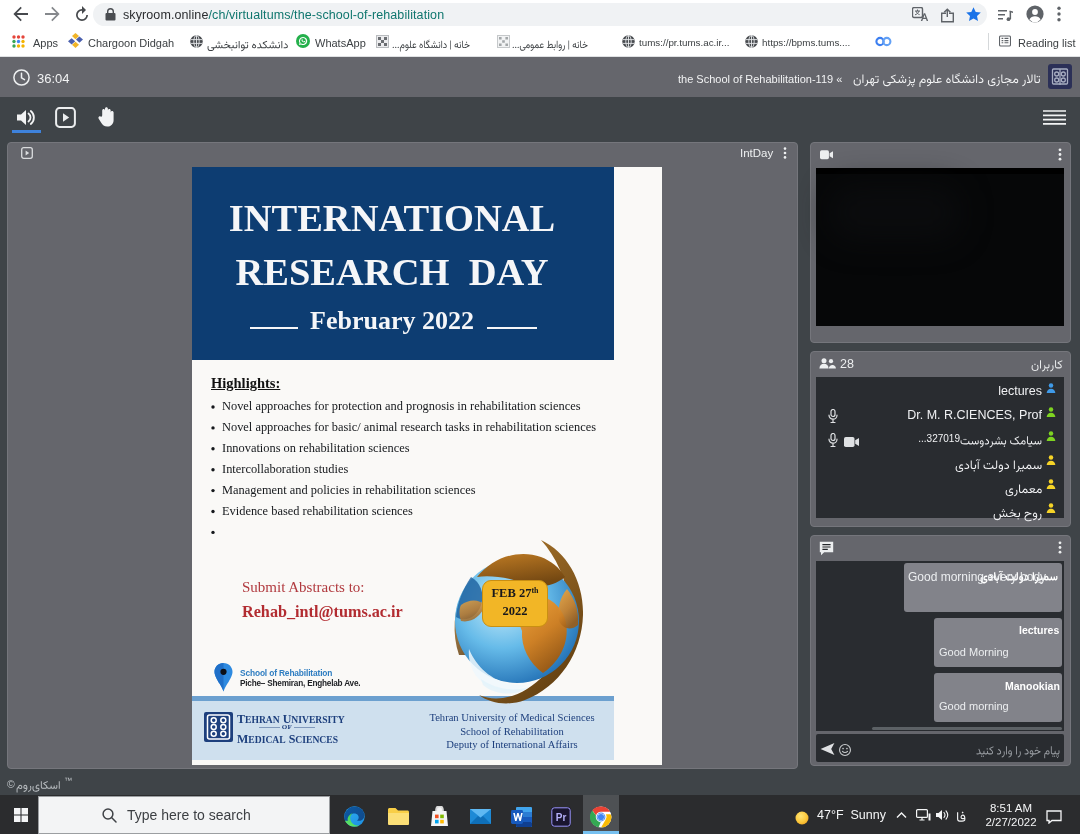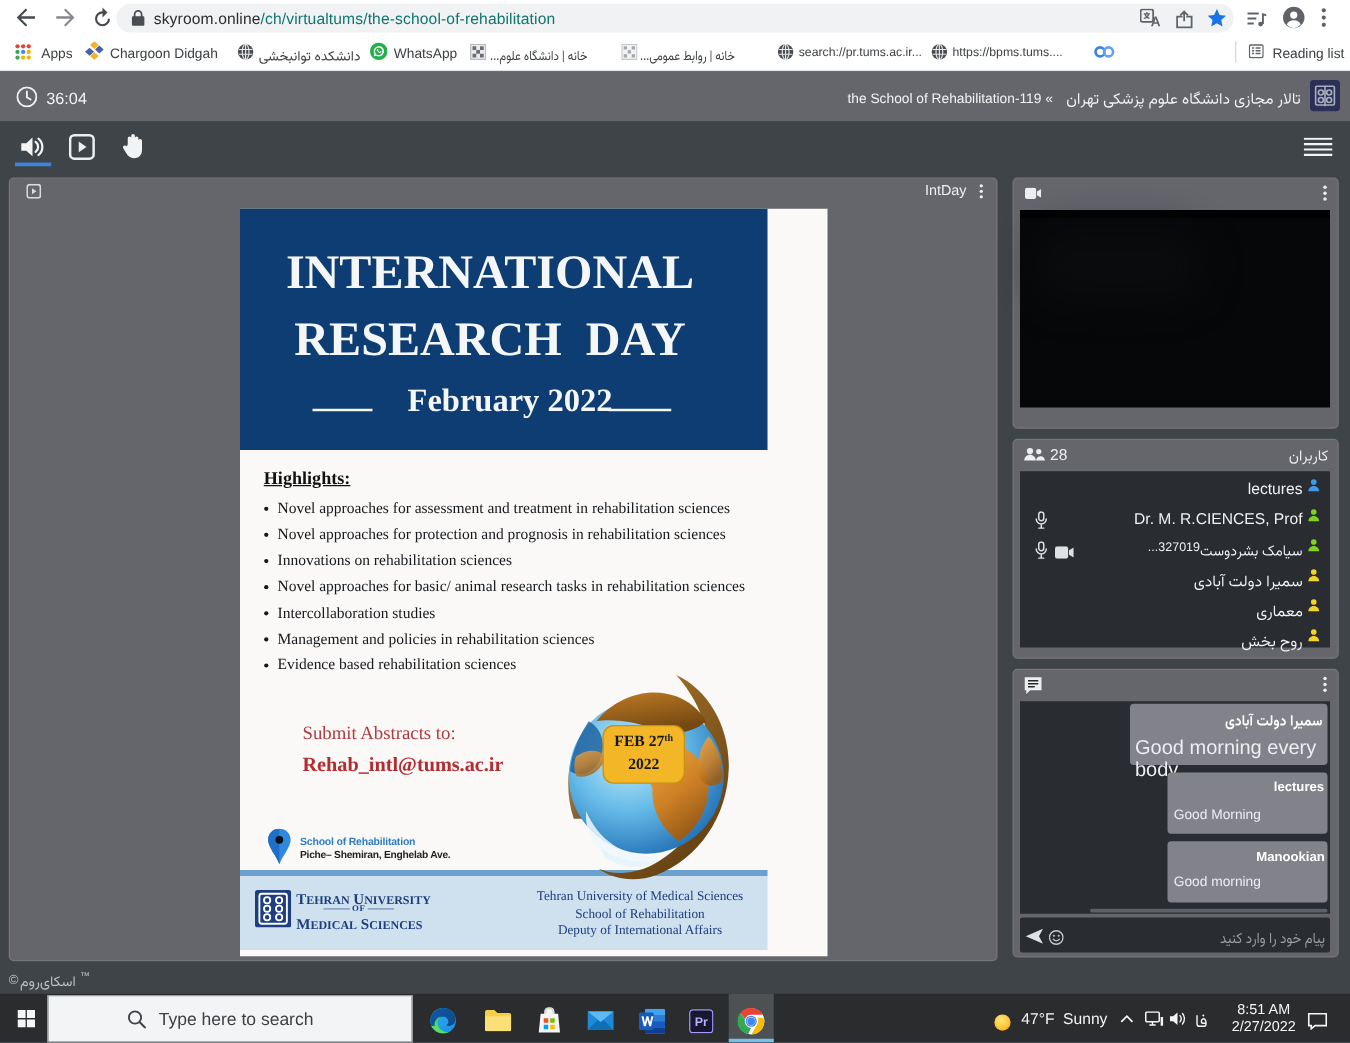--- a/index.html
+++ b/index.html
@@ -113,21 +113,21 @@
  <svg style="position:absolute;left:512.0px;top:36.0px;" width="76.0" height="16.2" viewBox="0 0 76.0 16.2">
       <g transform="translate(0,12.1) scale(0.004433,-0.005273)">
         <path d="M145 133Q145 76 184.0 38.0Q223 0 278 0Q333 0 372.0 39.0Q411 78 411 133Q411 188 372.0 227.5Q333 267 278 267Q223 267 184.0 227.5Q145 188 145 133Z M701 133Q701 76 740.0 38.0Q779 0 834 0Q889 0 928.0 39.0Q967 78 967 133Q967 188 928.0 227.5Q889 267 834 267Q779 267 740.0 227.5Q701 188 701 133Z M1257 133Q1257 76 1296.0 38.0Q1335 0 1390 0Q1445 0 1484.0 39.0Q1523 78 1523 133Q1523 188 1484.0 227.5Q1445 267 1390 267Q1335 267 1296.0 227.5Q1257 188 1257 133Z M2357 -515Q2522 -515 2643.0 -478.0Q2764 -441 2843.5 -381.0Q2923 -321 2961.5 -250.5Q3000 -180 3000 -114Q3000 -85 2995.5 -58.0Q2991 -31 2976 -1H3017V181H2462Q2449 181 2444.0 173.5Q2439 166 2440 158L2467 62Q2475 34 2484.0 16.5Q2493 -1 2513 -1H2661Q2754 -1 2795.5 -35.0Q2837 -69 2837 -117Q2837 -159 2779.5 -210.0Q2722 -261 2614.5 -298.0Q2507 -335 2357 -335Q2198 -335 2106.5 -282.0Q2015 -229 1977.0 -140.0Q1939 -51 1939 57Q1939 110 1947.5 187.0Q1956 264 1985 364L1826 423Q1788 309 1777.5 220.0Q1767 131 1767 63Q1767 -94 1824.5 -225.5Q1882 -357 2011.5 -436.0Q2141 -515 2357 -515Z M3627 540Q3718 540 3769.5 473.5Q3821 407 3821 303Q3821 230 3784.5 192.0Q3748 154 3673 154Q3644 154 3606.5 167.0Q3569 180 3527 207Q3497 226 3466.0 251.5Q3435 277 3403 310Q3429 367 3462.0 420.0Q3495 473 3536.0 506.5Q3577 540 3627 540ZM3675 -23Q3775 -23 3845.5 17.5Q3916 58 3953.0 134.5Q3990 211 3990 319Q3990 430 3944.5 520.0Q3899 610 3816.5 663.5Q3734 717 3623 717Q3531 717 3468.5 678.5Q3406 640 3362.0 579.0Q3318 518 3282.5 449.5Q3247 381 3211.0 320.0Q3175 259 3129.0 220.5Q3083 182 3016 182H2977V0H3021Q3094 0 3143.0 17.5Q3192 35 3232.0 69.0Q3272 103 3315 152Q3376 94 3433.0 55.0Q3490 16 3549.0 -3.5Q3608 -23 3675 -23Z M4525 731Q4445 731 4382.5 693.0Q4320 655 4276.5 592.5Q4233 530 4210.5 455.5Q4188 381 4188 307Q4188 153 4282.5 76.5Q4377 0 4567 0H4725Q4701 -98 4634.5 -172.0Q4568 -246 4459.5 -297.0Q4351 -348 4200 -377L4259 -536Q4472 -495 4601.0 -412.5Q4730 -330 4795.5 -222.5Q4861 -115 4883 0H5020V182H4899Q4897 317 4868.0 419.5Q4839 522 4788.0 591.5Q4737 661 4670.0 696.0Q4603 731 4525 731ZM4557 182Q4451 182 4403.5 212.5Q4356 243 4356 313Q4356 358 4370.5 413.5Q4385 469 4421.5 510.0Q4458 551 4522 551Q4570 551 4607.0 529.5Q4644 508 4670.0 463.0Q4696 418 4712.0 348.0Q4728 278 4734 182Z M5024 0Q5097 0 5146.0 17.5Q5195 35 5235.0 69.0Q5275 103 5318 152Q5379 94 5436.0 55.0Q5493 16 5552.0 -3.5Q5611 -23 5678 -23Q5777 -23 5839.0 13.5Q5901 50 5943 111Q5981 53 6042.0 26.5Q6103 0 6167 0H6194V182H6168Q6125 182 6089.0 205.0Q6053 228 6027.0 273.5Q6001 319 5987 384Q5967 479 5922.0 554.0Q5877 629 5804.0 673.0Q5731 717 5626 717Q5534 717 5471.5 678.5Q5409 640 5365.0 579.0Q5321 518 5285.5 449.5Q5250 381 5214.0 320.0Q5178 259 5132.0 220.5Q5086 182 5019 182H4980V0ZM5630 540Q5721 540 5772.5 473.5Q5824 407 5824 303Q5824 230 5787.5 192.0Q5751 154 5676 154Q5648 154 5612.5 166.0Q5577 178 5536 203Q5505 222 5472.0 249.0Q5439 276 5406 310Q5432 367 5465.0 420.0Q5498 473 5539.0 506.5Q5580 540 5630 540Z M6461 182H6154V0H6263Q6367 0 6471.0 9.0Q6575 18 6682.5 36.5Q6790 55 6904.5 83.0Q7019 111 7143 149V331L6720 230Q6710 227 6701.0 226.0Q6692 225 6685 225Q6672 225 6634.0 256.5Q6596 288 6562.5 345.0Q6529 402 6529 476Q6529 540 6562.0 586.5Q6595 633 6648.5 659.0Q6702 685 6763 685Q6818 685 6884.0 661.5Q6950 638 7026 593L7093 742Q7002 804 6916.5 835.0Q6831 866 6752 866Q6647 866 6556.0 815.0Q6465 764 6409.0 677.0Q6353 590 6353 483Q6353 429 6367.5 373.5Q6382 318 6406.5 269.0Q6431 220 6461 182Z M8808 624Q8901 624 8958.0 566.0Q9015 508 9015 420Q9015 358 8980.0 313.0Q8945 268 8874.5 239.0Q8804 210 8698.0 196.0Q8592 182 8449 182H8288Q8358 292 8425.5 375.0Q8493 458 8558.5 513.5Q8624 569 8686.5 596.5Q8749 624 8808 624ZM8804 806Q8743 806 8685.5 789.5Q8628 773 8572.5 740.5Q8517 708 8463.0 659.5Q8409 611 8355 546V1377H8185V308Q8166 277 8145.0 245.5Q8124 214 8105 182H7873V0H8453Q8630 0 8764.0 26.0Q8898 52 8980 98Q9036 52 9119.0 26.0Q9202 0 9329 0H9358V182H9328Q9267 182 9226.5 184.5Q9186 187 9159.5 191.5Q9133 196 9114 201Q9152 251 9171.0 308.0Q9190 365 9191 430Q9191 537 9141.5 622.0Q9092 707 9004.5 756.5Q8917 806 8804 806Z M9317 182V0H9365V182ZM9523 -153 9378 -298 9523 -443 9668 -298ZM9501 0Q9627 0 9702.0 53.5Q9777 107 9810.0 201.0Q9843 295 9843 415Q9843 485 9833.0 562.0Q9823 639 9806 719L9632 675Q9646 600 9658.0 526.0Q9670 452 9670 387Q9670 298 9634.5 240.0Q9599 182 9499 182H9338V0Z M10264 1377H10095V1H10264Z M11228 171Q11228 277 11205.0 377.0Q11182 477 11136.0 557.0Q11090 637 11019.5 684.0Q10949 731 10854 731Q10774 731 10711.0 693.0Q10648 655 10604.5 592.5Q10561 530 10538.5 455.5Q10516 381 10516 307Q10516 151 10608.5 74.0Q10701 -3 10881 -3Q10919 -3 10969.0 6.0Q11019 15 11057 27Q11041 -76 10974.0 -156.5Q10907 -237 10794.5 -292.0Q10682 -347 10528 -377L10587 -536Q10800 -495 10942.5 -402.5Q11085 -310 11156.5 -166.5Q11228 -23 11228 171ZM10886 178Q10784 178 10734.0 209.0Q10684 240 10684 313Q10684 358 10698.5 413.5Q10713 469 10749.5 510.0Q10786 551 10852 551Q10900 551 10936.5 528.5Q10973 506 10999.0 461.5Q11025 417 11040.5 352.5Q11056 288 11061 204Q11018 191 10973.0 184.5Q10928 178 10886 178Z M11374 -538Q11565 -501 11687.5 -401.5Q11810 -302 11868.5 -159.5Q11927 -17 11927 150Q11927 245 11908.5 345.0Q11890 445 11855 545L11689 489Q11722 392 11740.5 298.5Q11759 205 11759 120Q11759 -1 11715.5 -101.0Q11672 -201 11575.0 -272.5Q11478 -344 11315 -379Z M12885 1456V-270H12736V1456Z M14639 0H14674V182H14643Q14556 182 14510.5 225.5Q14465 269 14453 357L14366 971L14206 939L14213 891Q14078 849 13979.5 800.5Q13881 752 13817.0 695.0Q13753 638 13722.0 572.0Q13691 506 13691 429Q13691 293 13788.0 216.0Q13885 139 14028 139Q14112 139 14179.5 170.0Q14247 201 14305 259Q14321 179 14362.5 120.5Q14404 62 14472.5 31.0Q14541 0 14639 0ZM14265 503Q14265 442 14231.5 398.0Q14198 354 14144.5 331.0Q14091 308 14032 308Q13955 308 13910.0 342.0Q13865 376 13865 442Q13865 483 13886.5 519.5Q13908 556 13953.0 590.5Q13998 625 14068.5 659.5Q14139 694 14236 729L14261 562Q14263 546 14264.0 532.0Q14265 518 14265 503Z M14797 0Q14923 0 14998.0 53.5Q15073 107 15106.0 201.0Q15139 295 15139 415Q15139 485 15129.0 562.0Q15119 639 15102 719L14928 675Q14942 600 14954.0 526.0Q14966 452 14966 387Q14966 298 14930.5 240.0Q14895 182 14795 182H14634V0ZM14919 1180 14774 1035 14919 890 15064 1035Z M15391 1377V422Q15391 203 15484.5 101.5Q15578 0 15769 0H15794V182H15769Q15664 182 15612.0 231.0Q15560 280 15560 421V1377Z M16377 1270 16232 1125 16377 980 16522 1125ZM15754 182V0H15921Q16062 0 16175.5 24.5Q16289 49 16398.5 96.5Q16508 144 16636 212Q16742 268 16821.0 304.0Q16900 340 16958.0 358.5Q17016 377 17058 382V555Q16978 558 16890.0 584.5Q16802 611 16714.0 649.5Q16626 688 16544.0 725.5Q16462 763 16393.0 788.0Q16324 813 16274 813Q16156 813 16068.5 748.5Q15981 684 15915 577L15900 553L16053 478L16080 512Q16119 562 16165.5 597.5Q16212 633 16273 633Q16294 633 16345.0 615.5Q16396 598 16464.5 571.0Q16533 544 16609.0 513.5Q16685 483 16756 457Q16629 399 16526.5 348.5Q16424 298 16330.5 261.0Q16237 224 16139.0 203.0Q16041 182 15924 182Z" fill="#3c4043"></path>
       </g>
     </svg>
  <svg class="ab" style="left:622px;top:35px" width="13" height="13" viewBox="0 0 13 13">
       <circle cx="6.5" cy="6.5" r="6.2" fill="#494c50"></circle>
       <path d="M1 4.6h11M1 8.4h11M6.5 .3v12.4" stroke="#e8eaec" stroke-width=".9" fill="none"></path>
       <ellipse cx="6.5" cy="6.5" rx="2.7" ry="6.1" fill="none" stroke="#e8eaec" stroke-width=".9"></ellipse>
     </svg>
- <div class="ab bmt" style="left:639px;top:37px;font-size:9.8px">search://pr.tums.ac.ir...</div>
+ <div class="ab bmt" style="left:639px;top:37px;font-size:9.8px">tums://pr.tums.ac.ir...</div>
  <svg class="ab" style="left:745px;top:35px" width="13" height="13" viewBox="0 0 13 13">
       <circle cx="6.5" cy="6.5" r="6.2" fill="#494c50"></circle>
       <path d="M1 4.6h11M1 8.4h11M6.5 .3v12.4" stroke="#e8eaec" stroke-width=".9" fill="none"></path>
       <ellipse cx="6.5" cy="6.5" rx="2.7" ry="6.1" fill="none" stroke="#e8eaec" stroke-width=".9"></ellipse>
     </svg>
  <div class="ab bmt" style="left:762px;top:37px;font-size:9.8px">https://bpms.tums....</div>
  <svg class="ab" style="left:875px;top:36px" width="17" height="11" viewBox="0 0 17 11">
       <circle cx="5" cy="5.5" r="3.6" fill="none" stroke="#3d7ff0" stroke-width="2.1"></circle>
       <circle cx="11.8" cy="5.5" r="3.6" fill="none" stroke="#62a0f5" stroke-width="2.1"></circle>
     </svg>
@@ -196,30 +196,29 @@
     <circle cx="2" cy="1.6" r="1.3" fill="#eef0f1"></circle>
     <circle cx="2" cy="6" r="1.3" fill="#eef0f1"></circle>
     <circle cx="2" cy="10.4" r="1.3" fill="#eef0f1"></circle>
   </svg>
 
 <div class="ab" style="left:192px;top:167px;width:470px;height:598px;background:#faf9f7;font-family:'Liberation Serif',serif">
 
  <div class="ab" style="left:0;top:0;width:422px;height:193px;background:#0d3d72"></div>
  <div class="ab" style="left:0;top:32px;width:400px;text-align:center;font-size:38.5px;font-weight:bold;color:#f5f6f8;letter-spacing:0;line-height:1">INTERNATIONAL</div>
  <div class="ab" style="left:0;top:86px;width:400px;text-align:center;font-size:38.5px;font-weight:bold;color:#f5f6f8;letter-spacing:0;line-height:1">RESEARCH&nbsp; DAY</div>
- <div class="ab" style="left:16px;top:141px;width:400px;text-align:center;font-size:26px;font-weight:bold;color:#f5f6f8;line-height:1">February 2022</div>
+ <div class="ab" style="left:0;top:141px;width:400px;text-align:center;font-size:26px;font-weight:bold;color:#f5f6f8;line-height:1">February 2022</div>
  <div class="ab" style="left:58px;top:160px;width:48px;height:2.4px;background:#f5f6f8"></div>
  <div class="ab" style="left:295px;top:160px;width:50px;height:2.4px;background:#f5f6f8"></div>
 
  <div class="ab" style="left:19px;top:209px;font-size:14.5px;font-weight:bold;text-decoration:underline;color:#111;line-height:1.1">Highlights:</div>
  <div class="ab" style="left:30px;top:229px;font-size:12.4px;color:#15181c;line-height:20.9px;white-space:nowrap">
-  <div>Novel approaches for assessment and treatment in rehabilitation sciences</div>
   <div>Novel approaches for protection and prognosis in rehabilitation sciences</div>
+  <div>Novel approaches for basic/ animal research tasks in rehabilitation sciences</div>
   <div>Innovations on rehabilitation sciences</div>
-  <div>Novel approaches for basic/ animal research tasks in rehabilitation sciences</div>
   <div>Intercollaboration studies</div>
   <div>Management and policies in rehabilitation sciences</div>
   <div>Evidence based rehabilitation sciences</div>
  </div>
  <svg class="ab" style="left:18px;top:237px" width="6" height="148" viewBox="0 0 6 148">
   <g fill="#15181c">
         <circle cx="3" cy="3" r="1.7"></circle>
         <circle cx="3" cy="23.9" r="1.7"></circle>
         <circle cx="3" cy="44.8" r="1.7"></circle>
         <circle cx="3" cy="65.7" r="1.7"></circle>
@@ -402,21 +401,21 @@
     <circle cx="2" cy="11.2" r="1.4" fill="#eceeef"></circle>
   </svg>
 <div class="ab" style="left:816px;top:561px;width:248px;height:170px;background:#292c30"></div>
 
 <div class="ab" style="left:904px;top:563px;width:158px;height:49px;background:#82838a;border-radius:3px"></div>
 <svg style="position:absolute;left:980.0px;top:567.0px;" width="78.0" height="18.0" viewBox="0 0 78.0 18.0">
     <g transform="translate(0,13.44) scale(0.005308,-0.005859)">
       <path d="M708.6489868164062 -504.32244873046875Q875.7796020507812 -504.32244873046875 1004.7163391113281 -464.4183654785156Q1133.653076171875 -424.5142822265625 1222.2347106933594 -354.3673400878906Q1310.8163452148438 -284.22039794921875 1356.5265502929688 -192.9918212890625Q1402.2367553710938 -101.76324462890625 1402.2367553710938 1.20819091796875Q1402.2367553710938 81.595947265625 1375.993896484375 144.14492797851562Q1349.7510375976562 206.69390869140625 1286.9102172851562 242.38778686523438Q1224.0693969726562 278.0816650390625 1113.7755126953125 278.0816650390625H963.391845703125Q931.1387939453125 278.0816650390625 913.493896484375 288.06329345703125Q895.8489990234375 298.044921875 895.8489990234375 328.10614013671875Q895.8489990234375 401.5877685546875 924.1224670410156 459.9081726074219Q952.3959350585938 518.2285766601562 1005.7816467285156 552.1142883300781Q1059.1673583984375 586 1133.3265380859375 586Q1173.5836791992188 586 1220.0040893554688 574.8061218261719Q1266.4244995117188 563.6122436523438 1316.9102172851562 536.5142822265625L1401.6898193359375 771.8530883789062Q1341.6571655273438 814.9183959960938 1271.9612426757812 835.6939086914062Q1202.2653198242188 856.4694213867188 1131.971435546875 856.4694213867188Q1022.8734741210938 856.4694213867188 934.7755126953125 813.0490112304688Q846.6775512695312 769.6286010742188 784.2734680175781 694.675537109375Q721.869384765625 619.7224731445312 688.4979553222656 525.1081848144531Q655.1265258789062 430.493896484375 655.1265258789062 327.4285888671875Q655.1265258789062 225.80816650390625 681.6612243652344 162.9346923828125Q708.1959228515625 100.06121826171875 752.7469482421875 66.75509643554688Q797.2979736328125 33.448974609375 851.8469543457031 21.7244873046875Q906.3959350585938 10 962.10205078125 10H1124.10205078125Q1150.3877563476562 10 1160.2408142089844 -1.399993896484375Q1170.0938720703125 -12.79998779296875 1170.0938720703125 -30.5714111328125Q1170.0938720703125 -61.3101806640625 1140.0469360351562 -97.34078979492188Q1110 -133.37139892578125 1051.8081665039062 -165.66119384765625Q993.6163330078125 -197.95098876953125 907.5204162597656 -218.45098876953125Q821.4244995117188 -238.95098876953125 708.6489868164062 -238.95098876953125Q563.8775634765625 -238.95098876953125 481.0081787109375 -190.01629638671875Q398.1387939453125 -141.08160400390625 363.3653259277344 -59.195892333984375Q328.59185791015625 22.6898193359375 328.59185791015625 121.2041015625Q328.59185791015625 209.493896484375 352.65716552734375 309.88165283203125Q376.72247314453125 410.2694091796875 411.8204345703125 513.1102294921875L185.0653076171875 600.8245239257812Q138.25714111328125 478.56329345703125 112.869384765625 354.1898193359375Q87.48162841796875 229.81634521484375 87.48162841796875 112.97552490234375Q87.48162841796875 -61.64080810546875 152.77346801757812 -201.27142333984375Q218.0653076171875 -340.90203857421875 355.6959228515625 -422.61224365234375Q493.3265380859375 -504.32244873046875 708.6489868164062 -504.32244873046875Z M1825.3265380859375 265.3714599609375Q1771.5836791992188 265.3714599609375 1700.5163269042969 273.7265625Q1629.448974609375 282.0816650390625 1564.448974609375 295.0816650390625V27.3551025390625Q1627.9346923828125 13.32244873046875 1695.5326538085938 7.661224365234375Q1763.130615234375 2.0 1840.3265380859375 2.0Q2018.1632690429688 2.0 2146.6489868164062 45.8551025390625Q2275.1347045898438 89.710205078125 2344.669403076172 184.87347412109375Q2414.2041015625 280.0367431640625 2414.2041015625 433.493896484375Q2414.2041015625 542.30615234375 2369.3143005371094 634.4061584472656Q2324.4244995117188 726.5061645507812 2246.3408203125 804.5877990722656Q2168.2571411132812 882.66943359375 2068.0142822265625 947.9429016113281Q1967.7714233398438 1013.2163696289062 1857.3877563476562 1067.697998046875L1742.4775390625 827.7142944335938Q1865.4081420898438 767.7183837890625 1963.1836547851562 697.6061401367188Q2060.9591674804688 627.493896484375 2118.204071044922 557.1061401367188Q2175.448974609375 486.7183837890625 2175.448974609375 423.7183837890625Q2175.448974609375 361.78369140625 2125.9959106445312 327.6081848144531Q2076.5428466796875 293.43267822265625 1996.6244812011719 279.4020690917969Q1916.7061157226562 265.3714599609375 1825.3265380859375 265.3714599609375Z M2639.448974609375 1397.3265380859375V455.8775634765625Q2639.448974609375 226.0367431640625 2740.063262939453 113.01837158203125Q2840.6775512695312 0.0 3058.10205078125 0.0H3083.10205078125V268.7265625H3058.10205078125Q2959.2000122070312 268.7265625 2924.477569580078 315.3551330566406Q2889.755126953125 361.98370361328125 2889.755126953125 475.2041015625V1397.3265380859375Z M3042.0 268.7265625V0H3090V268.7265625ZM3248.0 -124.5428466796875 3075.2203979492188 -298.0 3248.0 -470.77960205078125 3421.4571533203125 -298.0ZM3222.6122436523438 0.0Q3366.2285766601562 0.0 3449.0204162597656 59.936737060546875Q3531.812255859375 119.87347412109375 3566.8449096679688 223.35919189453125Q3601.8775634765625 326.84490966796875 3601.8775634765625 457.68572998046875Q3601.8775634765625 539.2041015625 3590.8612365722656 628.4000244140625Q3579.8449096679688 717.595947265625 3560.812255859375 809.1143188476562L3315.6693725585938 746.1428833007812Q3332.3795776367188 669.1102294921875 3347.767333984375 589.6898193359375Q3363.1550903320312 510.2694091796875 3363.1550903320312 443.23675537109375Q3363.1550903320312 367.1102294921875 3333.414276123047 317.91839599609375Q3303.6734619140625 268.7265625 3223.3224487304688 268.7265625H3063.0V0Z M4048.391845703125 1545.36328125 3919.391845703125 1604.36328125Q3885.3591918945312 1620.0408325195312 3856.165313720703 1628.7020568847656Q3826.971435546875 1637.36328125 3799.971435546875 1637.36328125Q3752.1959228515625 1637.36328125 3702.630615234375 1604.1040954589844Q3653.0653076171875 1570.8449096679688 3590.0979614257812 1505.8775634765625L3524.6448974609375 1438.4244995117188L3638.0040893554688 1336.0979614257812L3701.7796020507812 1399.8734741210938Q3740.6489868164062 1439.42041015625 3766.277557373047 1459.4530639648438Q3791.9061279296875 1479.4857177734375 3817.971435546875 1479.4857177734375Q3828.971435546875 1479.4857177734375 3839.955108642578 1476.1632690429688Q3850.9387817382812 1472.8408203125 3864.26123046875 1466.8408203125L3993.26123046875 1408.5183715820312Q4046.6163330078125 1384.1632690429688 4088.0040893554688 1384.1632690429688Q4133.424499511719 1384.1632690429688 4174.618377685547 1410.0346984863281Q4215.812255859375 1435.9061279296875 4266.10205078125 1483.8734741210938L4330.232666015625 1544.3265380859375L4217.551025390625 1647.3306274414062L4160.453063964844 1593.8775634765625Q4133.293884277344 1569.36328125 4113.665313720703 1554.5408325195312Q4094.0367431640625 1539.7183837890625 4071.971435546875 1539.7183837890625Q4061.0367431640625 1539.7183837890625 4048.391845703125 1545.36328125ZM4077.4326782226562 1265.2938842773438H3827.1265258789062V1.0H4077.4326782226562Z M5855.489807128906 1073.8245239257812 5690.742858886719 909.755126953125 5855.489807128906 743.6857299804688 6020.5592041015625 909.755126953125ZM5518.069396972656 1073.8245239257812 5354.677551269531 909.755126953125 5518.069396972656 743.6857299804688 5684.493896484375 909.755126953125ZM6249.0938720703125 668.9183959960938Q6253.0938720703125 622.175537109375 6256.271423339844 563.6571655273438Q6259.448974609375 505.1387939453125 6259.448974609375 456.0081787109375Q6259.448974609375 375.46124267578125 6203.836730957031 335.12451171875Q6148.2244873046875 294.78778076171875 6043.516326904297 281.7571716308594Q5938.808166503906 268.7265625 5791.3265380859375 268.7265625H5624.3265380859375Q5507.78369140625 268.7265625 5408.2694091796875 277.1612548828125Q5308.755126953125 285.595947265625 5234.561248779297 309.64288330078125Q5160.367370605469 333.6898193359375 5118.62451171875 380.88165283203125Q5076.881652832031 428.073486328125 5076.881652832031 505.232666015625Q5076.881652832031 559.7183837890625 5093.140838623047 619.2041015625Q5109.4000244140625 678.6898193359375 5126.077575683594 725.4000244140625L4901.967346191406 809.8245239257812Q4872.902038574219 739.3388061523438 4853.675506591797 657.755126953125Q4834.448974609375 576.1714477539062 4834.448974609375 489.55511474609375Q4834.448974609375 342.551025390625 4891.4346923828125 247.42041015625Q4948.42041015625 152.289794921875 5053.422454833984 98.11224365234375Q5158.424499511719 43.9346923828125 5303.312255859375 21.96734619140625Q5448.200012207031 0.0 5624.3265380859375 0.0H5791.3265380859375Q6004.387756347656 0.0 6134.904083251953 37.773468017578125Q6265.42041015625 75.54693603515625 6354.518371582031 162.06121826171875Q6403.551025390625 84.32244873046875 6479.100006103516 42.161224365234375Q6554.648986816406 0.0 6669.004089355469 0.0H6692.3265380859375V268.7265625H6669.004089355469Q6584.200012207031 268.7265625 6546.202056884766 305.175537109375Q6508.2041015625 341.62451171875 6502.881652832031 421.04083251953125L6483.171447753906 697.0490112304688Z M6652.0 268.7265625V0H6728.2244873046875Q6950.681640625 0.0 7050.1673583984375 114.96939086914062Q7149.653076171875 229.93878173828125 7149.653076171875 454.8775634765625V1397.3265380859375H6899.346923828125V474.2041015625Q6899.346923828125 373.5592041015625 6868.187744140625 321.14288330078125Q6837.028564453125 268.7265625 6729.2244873046875 268.7265625Z M8154.881652832031 212.33062744140625Q8154.881652832031 325.10614013671875 8130.187774658203 431.88165283203125Q8105.493896484375 538.6571655273438 8055.4285888671875 625.0939025878906Q8005.36328125 711.5306396484375 7928.426544189453 762.2571716308594Q7851.489807128906 812.9837036132812 7746.3265380859375 812.9837036132812Q7655.4857177734375 812.9837036132812 7585.710205078125 770.5796203613281Q7515.9346923828125 728.175537109375 7469.046936035156 659.2388000488281Q7422.1591796875 590.3020629882812 7398.3040771484375 508.6877746582031Q7374.448974609375 427.073486328125 7374.448974609375 348.33062744140625Q7374.448974609375 163.1959228515625 7480.5 80.43673706054688Q7586.551025390625 -2.32244873046875 7774.004089355469 -2.32244873046875Q7799.130615234375 -2.32244873046875 7830.497955322266 2.273468017578125Q7861.865295410156 6.869384765625 7889.7020263671875 13.448974609375Q7866.926513671875 -62.448974609375 7797.21630859375 -122.96121215820312Q7727.506103515625 -183.47344970703125 7619.0714111328125 -226.61630249023438Q7510.63671875 -269.7591552734375 7370.865295410156 -297.0489501953125L7462.387756347656 -543.4530639648438Q7677.42041015625 -502.45306396484375 7832.793884277344 -410.9693908691406Q7988.1673583984375 -319.4857177734375 8071.524505615234 -166.5Q8154.881652832031 -13.5142822265625 8154.881652832031 212.33062744140625ZM7771.551025390625 265.40411376953125Q7700.040832519531 265.40411376953125 7655.461242675781 283.1918640136719Q7610.881652832031 300.9796142578125 7610.881652832031 358.39593505859375Q7610.881652832031 393.232666015625 7622.671447753906 438.2306213378906Q7634.461242675781 483.22857666015625 7663.5081787109375 517.1142883300781Q7692.555114746094 551.0 7744.3265380859375 551.0Q7787.583679199219 551.0 7817.9857177734375 527.1448974609375Q7848.387756347656 503.289794921875 7868.289794921875 463.53265380859375Q7888.191833496094 423.7755126953125 7899.965301513672 376.5530700683594Q7911.73876953125 329.33062744140625 7916.061218261719 282.595947265625Q7889.322448730469 275.69390869140625 7851.7755126953125 270.54901123046875Q7814.228576660156 265.40411376953125 7771.551025390625 265.40411376953125Z M8586.326538085938 265.3714599609375Q8532.583679199219 265.3714599609375 8461.516326904297 273.7265625Q8390.448974609375 282.0816650390625 8325.448974609375 295.0816650390625V27.3551025390625Q8388.934692382812 13.32244873046875 8456.532653808594 7.661224365234375Q8524.130615234375 2.0 8601.326538085938 2.0Q8779.163269042969 2.0 8907.648986816406 45.8551025390625Q9036.134704589844 89.710205078125 9105.669403076172 184.87347412109375Q9175.2041015625 280.0367431640625 9175.2041015625 433.493896484375Q9175.2041015625 542.30615234375 9130.31430053711 634.4061584472656Q9085.424499511719 726.5061645507812 9007.3408203125 804.5877990722656Q8929.257141113281 882.66943359375 8829.014282226562 947.9429016113281Q8728.771423339844 1013.2163696289062 8618.387756347656 1067.697998046875L8503.4775390625 827.7142944335938Q8626.408142089844 767.7183837890625 8724.183654785156 697.6061401367188Q8821.959167480469 627.493896484375 8879.204071044922 557.1061401367188Q8936.448974609375 486.7183837890625 8936.448974609375 423.7183837890625Q8936.448974609375 361.78369140625 8886.995910644531 327.6081848144531Q8837.542846679688 293.43267822265625 8757.624481201172 279.4020690917969Q8677.706115722656 265.3714599609375 8586.326538085938 265.3714599609375Z M10183.432678222656 1397.3265380859375H9933.126525878906V1.0H10183.432678222656Z M11127.326538085938 0.0H11155.004089355469V268.7265625H11116.326538085938Q11049.424499511719 268.7265625 11013.620422363281 310.5020751953125Q10977.816345214844 352.277587890625 10959.881652832031 420.69390869140625L10902.493896484375 643.9224853515625L10653.832641601562 562.175537109375Q10686.832641601562 464.49798583984375 10713.463256835938 354.73675537109375Q10740.093872070312 244.97552490234375 10740.093872070312 155.232666015625Q10740.093872070312 22.0367431640625 10686.091827392578 -66.78366088867188Q10632.089782714844 -155.60406494140625 10528.653045654297 -210.50405883789062Q10425.21630859375 -265.404052734375 10277.122436523438 -297.69384765625L10368.644897460938 -543.7755126953125Q10545.448974609375 -509.4857177734375 10670.95101928711 -428.9877624511719Q10796.453063964844 -348.48980712890625 10871.23062133789 -229.03878784179688Q10946.008178710938 -109.5877685546875 10969.816345214844 39.028564453125Q10997.171447753906 22.0938720703125 11037.91226196289 11.04693603515625Q11078.653076171875 0.0 11127.326538085938 0.0Z M11113.0 268.7265625V0H11193V268.7265625ZM11476.710205078125 -133.93060302734375 11311.963256835938 -298.0 11476.710205078125 -464.06939697265625 11641.779602050781 -298.0ZM11139.289794921875 -133.93060302734375 10975.89794921875 -298.0 11139.289794921875 -464.06939697265625 11305.714294433594 -298.0ZM11455.089782714844 668.9183959960938Q11459.767333984375 617.7877807617188 11462.60610961914 564.2857360839844Q11465.444885253906 510.78369140625 11465.444885253906 454.653076171875Q11465.444885253906 350.88165283203125 11421.44692993164 309.8041076660156Q11377.448974609375 268.7265625 11264.0 268.7265625H11168.0V0H11264Q11358.644897460938 0.0 11443.257141113281 34.96734619140625Q11527.869384765625 69.9346923828125 11586.612243652344 134.028564453125Q11617.0 93.83673095703125 11658.04898071289 63.90203857421875Q11699.097961425781 33.96734619140625 11753.097961425781 16.983673095703125Q11807.097961425781 0.0 11875 0H11898V268.7265625H11877.0Q11821.130615234375 268.7265625 11785.083679199219 284.62860107421875Q11749.036743164062 300.5306396484375 11730.457153320312 334.544921875Q11711.877563476562 368.5592041015625 11708.555114746094 421.04083251953125L11689.167358398438 697.0490112304688Z M11902 0Q11977.710205078125 0.0 12027.726531982422 17.838775634765625Q12077.742858886719 35.67755126953125 12115.710205078125 66.289794921875Q12153.677551269531 96.90203857421875 12191.257141113281 135.73876953125Q12249.546936035156 89.25714111328125 12308.240814208984 53.306121826171875Q12366.934692382812 17.3551025390625 12428.983673095703 -2.82244873046875Q12491.032653808594 -23.0 12560.065307617188 -23.0Q12648.224487304688 -23.0 12709.546936035156 7.740814208984375Q12770.869384765625 38.48162841796875 12819.644897460938 101.5142822265625Q12856.967346191406 57.74285888671875 12918.983673095703 28.871429443359375Q12981 0 13045 0H13072V268.7265625H13046.0Q13013.8408203125 268.7265625 12984.616333007812 285.9673767089844Q12955.391845703125 303.20819091796875 12933.118377685547 342.9490051269531Q12910.844909667969 382.6898193359375 12898.877563476562 449.044921875Q12881.587768554688 547.4326782226562 12830.489807128906 626.4979858398438Q12779.391845703125 705.5632934570312 12697.583679199219 752.2734985351562Q12615.775512695312 798.9837036132812 12504.0 798.9837036132812Q12413.355102539062 798.9837036132812 12347.12857055664 760.8224792480469Q12280.902038574219 722.6612548828125 12231.820404052734 662.0000305175781Q12182.73876953125 601.3388061523438 12143.173461914062 533.8551330566406Q12103.608154296875 466.3714599609375 12066.930603027344 405.7102355957031Q12030.253051757812 345.04901123046875 11990.012237548828 306.8877868652344Q11949.771423339844 268.7265625 11897.0 268.7265625H11858.677551269531L11858 0ZM12512.065307617188 542.710205078125Q12585.448974609375 542.710205078125 12627.124481201172 492.471435546875Q12668.799987792969 442.232666015625 12668.799987792969 370.755126953125Q12668.799987792969 316.7265625 12643.479583740234 278.7265625Q12618.1591796875 240.7265625 12560.775512695312 240.7265625Q12538.195922851562 240.7265625 12508.455108642578 249.00003051757812Q12478.714294433594 257.27349853515625 12443.812255859375 276.175537109375Q12417.555114746094 290.43267822265625 12388.620422363281 312.01226806640625Q12359.685729980469 333.59185791015625 12328.718383789062 362.8489990234375Q12347.265319824219 402.232666015625 12373.489807128906 443.71429443359375Q12399.714294433594 485.1959228515625 12434.277557373047 513.9530639648438Q12468.8408203125 542.710205078125 12512.065307617188 542.710205078125Z M13729 0Q13815.097961425781 0.0 13880.54898071289 36.67755126953125Q13946.0 73.3551025390625 13997.934692382812 132.6734619140625Q14039.0 75.25714111328125 14100.032653808594 37.628570556640625Q14161.065307617188 0.0 14252.322448730469 0.0Q14384.551025390625 0.32244873046875 14460.165313720703 65.59796142578125Q14535.779602050781 130.87347412109375 14568.15103149414 236.71429443359375Q14600.5224609375 342.55511474609375 14600.5224609375 463.4285888671875Q14600.5224609375 549.2694091796875 14587.828582763672 635.6102294921875Q14575.134704589844 721.9510498046875 14555.10205078125 799.1143188476562L14313.63671875 733.46533203125Q14320.281616210938 709.2408447265625 14331.991821289062 660.3530883789062Q14343.702026367188 611.46533203125 14353.412231445312 552.6734924316406Q14363.122436523438 493.88165283203125 14363.122436523438 438.46124267578125Q14363.122436523438 392.2694091796875 14352.671417236328 353.57757568359375Q14342.220397949219 314.8857421875 14317.834686279297 291.80615234375Q14293.448974609375 268.7265625 14250.644897460938 268.7265625Q14182.583679199219 268.7265625 14153.73062133789 308.28778076171875Q14124.877563476562 347.8489990234375 14120.555114746094 413.26531982421875L14100.489807128906 671.7265625L13865.734680175781 642.595947265625Q13869.05712890625 605.3388061523438 13872.073455810547 563.3041076660156Q13875.089782714844 521.2694091796875 13876.767333984375 487.0571594238281Q13878.444885253906 452.84490966796875 13878.444885253906 437.55511474609375Q13878.444885253906 346.1387939453125 13848.575500488281 307.43267822265625Q13818.706115722656 268.7265625 13731.0 268.7265625Q13658.26123046875 268.7265625 13621.569396972656 306.1102294921875Q13584.877563476562 343.493896484375 13579.555114746094 413.26531982421875L13559.489807128906 671.7265625L13324.734680175781 642.595947265625Q13328.05712890625 605.3388061523438 13331.073455810547 563.6428833007812Q13334.089782714844 521.9469604492188 13335.767333984375 487.7347106933594Q13337.444885253906 453.5224609375 13337.444885253906 437.55511474609375Q13337.444885253906 365.75103759765625 13315.84896850586 329.6081848144531Q13294.253051757812 293.46533203125 13248.044891357422 281.095947265625Q13201.836730957031 268.7265625 13126.0 268.7265625H13032.0V0H13124Q13244.093872070312 0.0 13319.126525878906 35.095916748046875Q13394.1591796875 70.19183349609375 13447.934692382812 131.318359375Q13490.355102539062 70.869384765625 13557.597961425781 35.4346923828125Q13624.8408203125 0.0 13729 0Z" fill="#ffffff"></path>
     </g>
   </svg>
-<div class="ab" style="left:908px;top:590px;font-size:16px;color:#eceef0">Good morning every body</div>
+<div class="ab" style="left:908px;top:570px;font-size:12px;color:#eceef0">Good morning every body</div>
 <div class="ab" style="left:934px;top:618px;width:128px;height:49px;background:#82838a;border-radius:3px"></div>
 <div class="ab" style="left:1019px;top:624px;font-size:10.5px;font-weight:bold;color:#fff">lectures</div>
 <div class="ab" style="left:939px;top:646px;font-size:11px;color:#eceef0">Good Morning</div>
 <div class="ab" style="left:934px;top:673px;width:128px;height:49px;background:#82838a;border-radius:3px"></div>
 <div class="ab" style="left:1005px;top:680px;font-size:10.5px;font-weight:bold;color:#fff">Manookian</div>
 <div class="ab" style="left:939px;top:700px;font-size:11px;color:#eceef0">Good morning</div>
 <div class="ab" style="left:872px;top:727px;width:190px;height:3px;background:#5c6165;border-radius:2px"></div>
 
 <div class="ab" style="left:816px;top:733.5px;width:248px;height:28.5px;background:#292c30;border-radius:2px"></div>
 <svg class="ab" style="left:820px;top:743px" width="15" height="12" viewBox="0 0 15 13">

